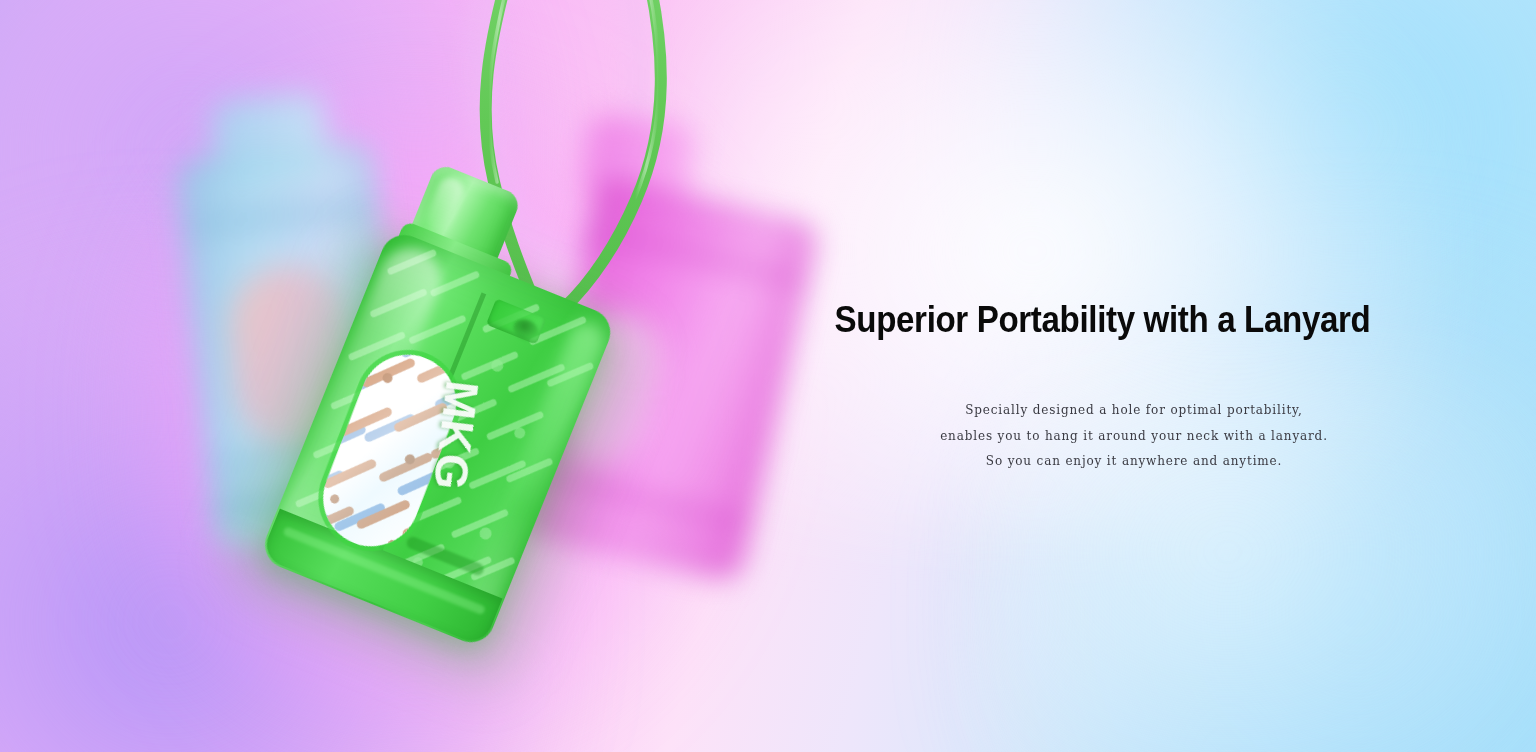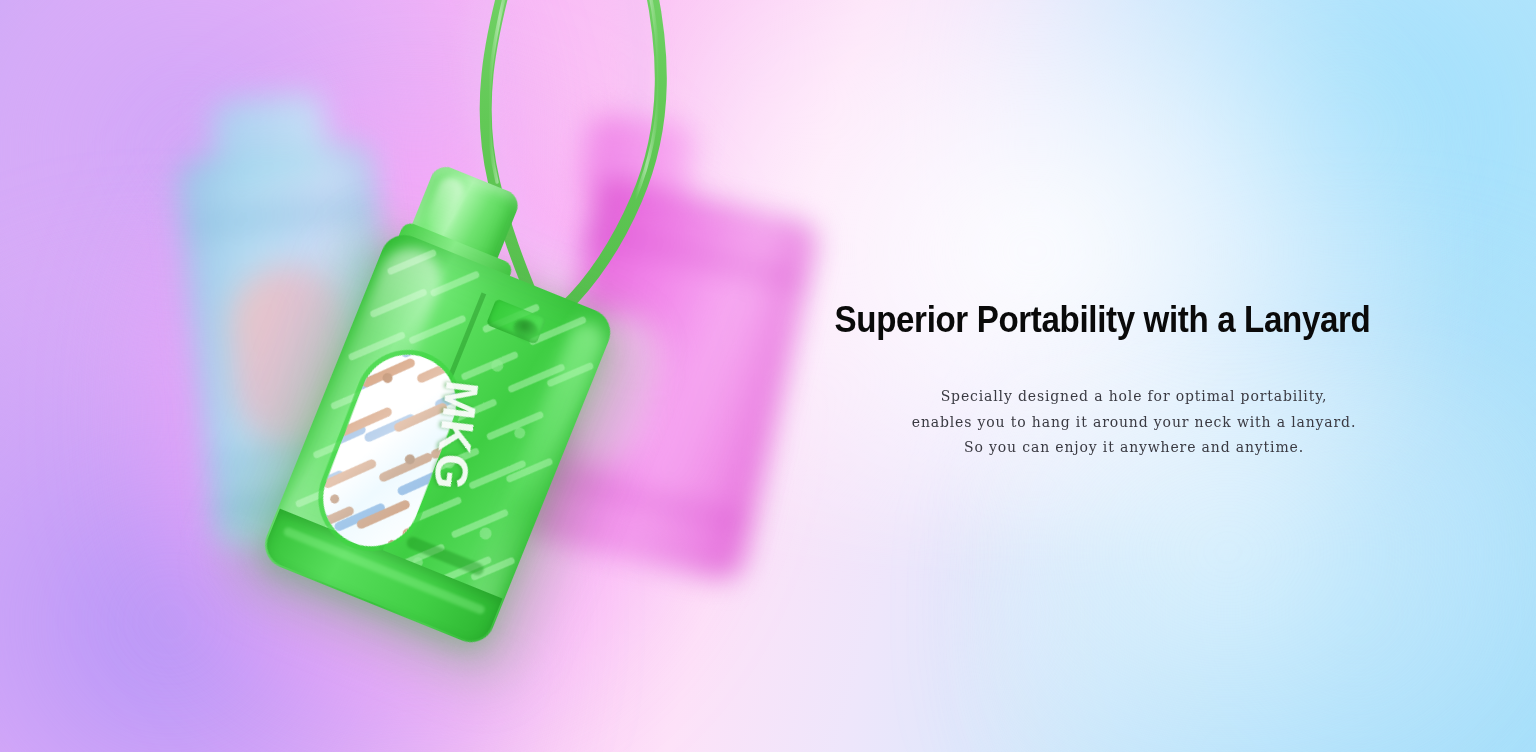--- a/index.html
+++ b/index.html
@@ -420,23 +420,23 @@
     font-weight: 700;
     font-size: 37px;
     line-height: 44px;
     letter-spacing: -0.4px;
     color: #0a0a0a;
     transform: scaleX(0.895);
     transform-origin: left center;
     white-space: nowrap;
   }
   .subcopy {
-    margin: 42px 0 0 0;
+    margin: 56px 0 0 0;
     font-family: "DejaVu Serif", "Liberation Serif", serif;
-    font-size: 14px;
+    font-size: 12px;
     line-height: 25.5px;
     letter-spacing: 0.85px;
     color: #3a3a42;
     white-space: pre-line;
   }
 </style>
 </head>
 <body>
 
 <div class="stage">

